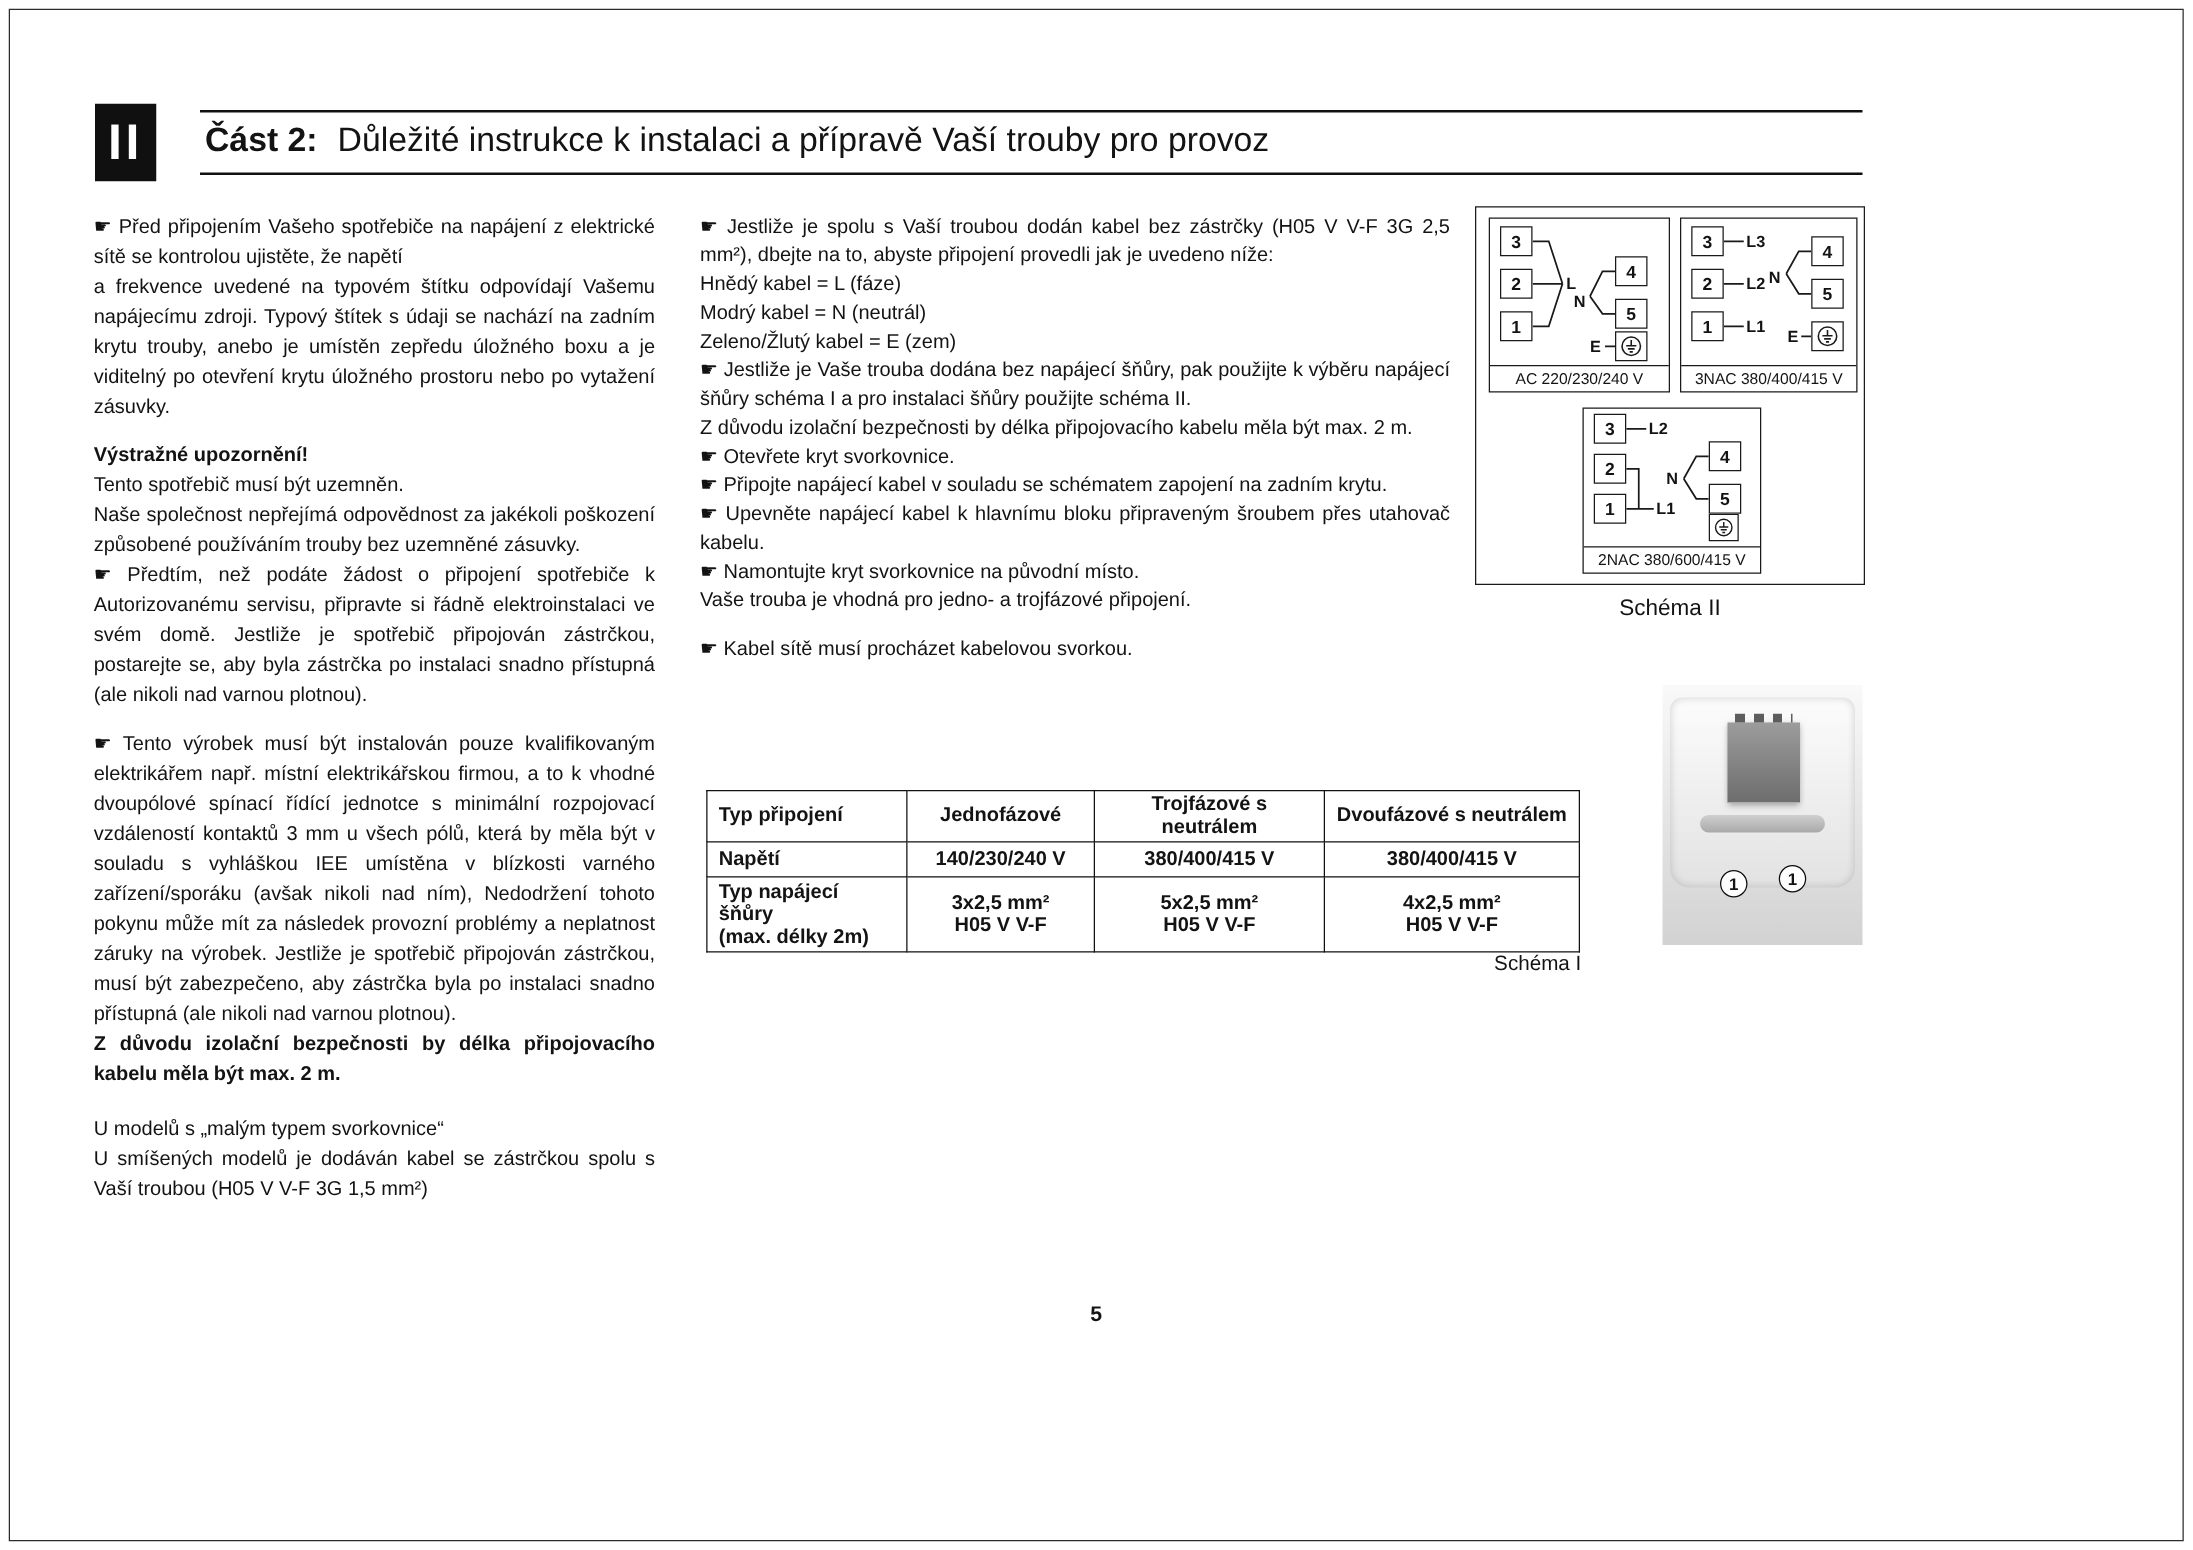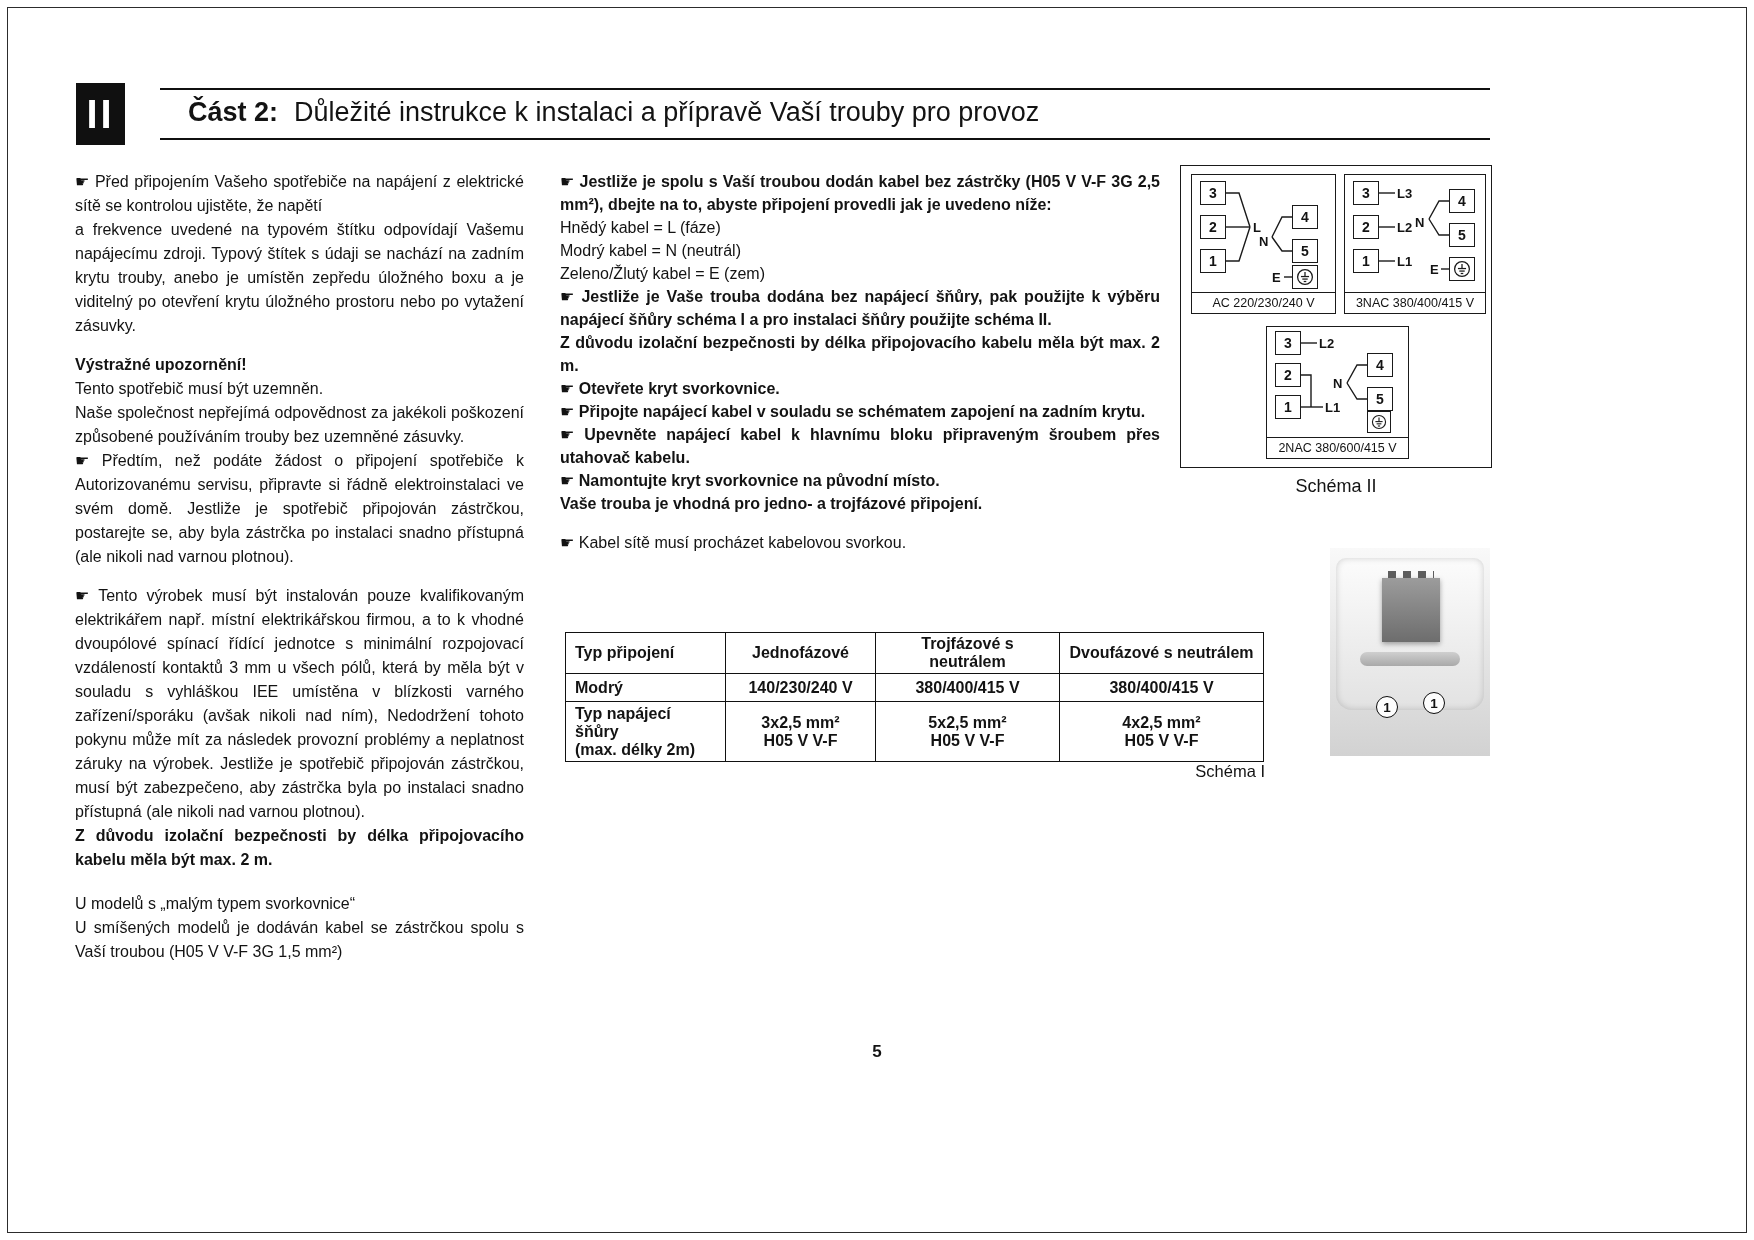--- a/index.html
+++ b/index.html
@@ -15,34 +15,34 @@
   
   .part-badge {
     position:absolute; left:76px; top:83px; width:49px; height:62px;
     background:#101010; color:#fff; font-size:40px; font-weight:bold;
     display:flex; align-items:center; justify-content:center; letter-spacing:3px;
   }
   .rule { position:absolute; background:#101010; height:2.4px; }
   .rule.top { left:160px; top:88px; width:1330px; }
   .rule.bottom { left:160px; top:138px; width:1330px; }
   .page-title { position:absolute; left:164px; top:97px; width:1320px; font-size:27px; white-space:nowrap; }
-  .page-title .plabel { font-weight:bold; margin-right:16px;margin-left:24px; }
+  .page-title .plabel { font-weight:bold; margin-right:16px; }
 
   
   p { margin:0; }
   .bold { font-weight:bold; }
   .col-left {
     position:absolute; left:75px; top:170px; width:449px;
     line-height:24px; text-align:justify; hyphens:auto;
   }
   .col-mid {
     position:absolute; left:560px; top:170px; width:706px;
     line-height:23px; text-align:justify; hyphens:auto;
   }
-  .col-mid .narrow { padding-right:106px;font-weight:bold; }
+  .col-mid .narrow { padding-right:106px; }
   .col-mid .cable { text-align:left; padding-right:106px; }
   .gap15 { margin-top:15px; }
   .gap20 { margin-top:20px; }
   .sec2 { margin-top:16px; }
 
   
   .diagram-box { position:absolute; left:1180px; top:165px; width:312px; height:303px; border:1.4px solid #1a1a1a; background:#fff; }
   .diag { position:absolute; border:1.2px solid #1a1a1a; background:#fff; }
   .diag svg.wires { position:absolute; left:0; top:0; }
   .term {
@@ -253,21 +253,21 @@
         <col style="width:204px">
       </colgroup>
     <tbody>
         <tr>
       <th class="th-left">Typ připojení</th>
       <th>Jednofázové</th>
       <th>Trojfázové s neutrálem</th>
       <th>Dvoufázové s neutrálem</th>
     </tr>
     <tr class="r1">
-      <td class="lbl">Modrý</td>
+      <td class="lbl">Napětí</td>
       <td>140/230/240 V</td>
       <td>380/400/415 V</td>
       <td>380/400/415 V</td>
     </tr>
     <tr class="r2">
       <td class="lbl">
         <div>Typ napájecí šňůry</div>
         <div>(max. délky 2m)</div>
       </td>
       <td>

